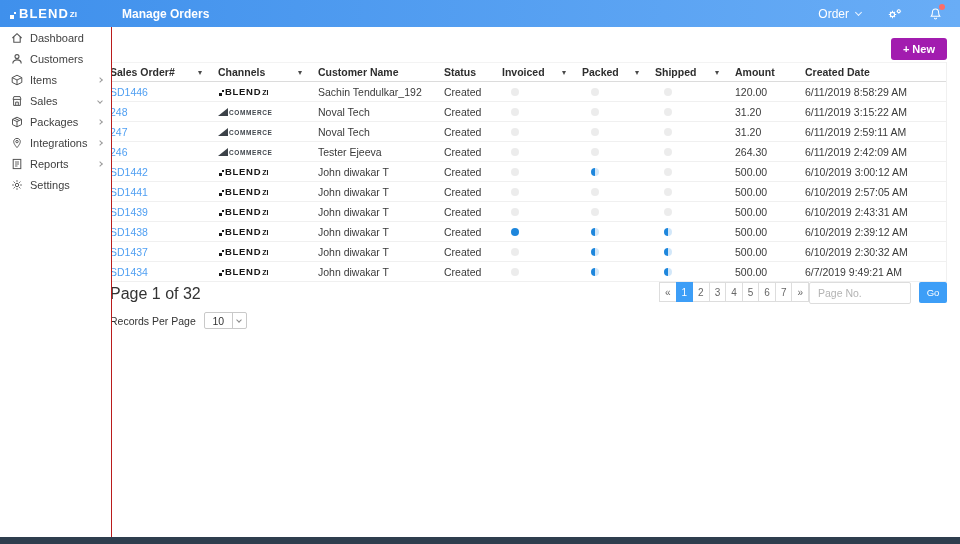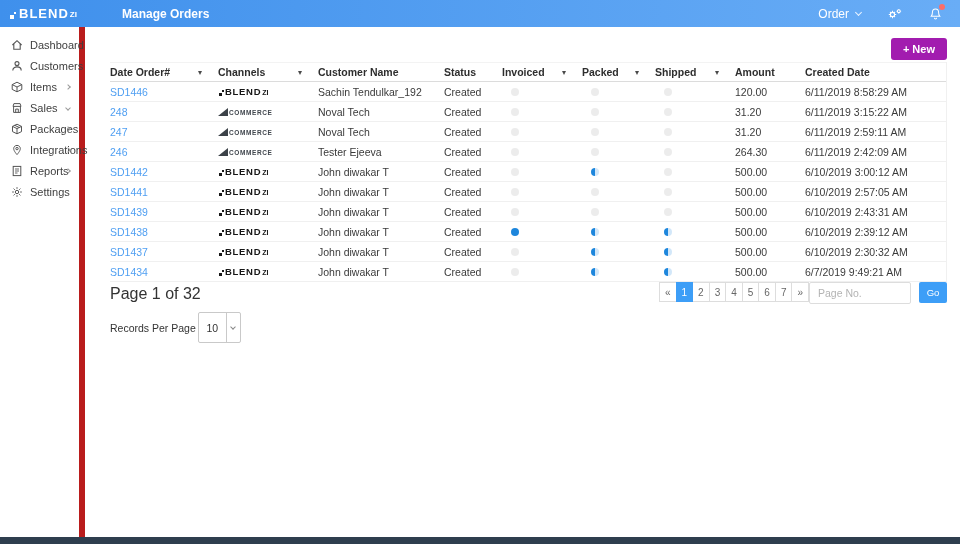--- a/index.html
+++ b/index.html
@@ -18,22 +18,22 @@
   .logo-suffix { font-weight:bold; font-size:8px; line-height:11px; margin-left:1px; }
   .page-title { margin-left:10px; font-size:12px; font-weight:bold; }
   .topbar-right { margin-left:auto; display:flex; align-items:center; gap:26px; padding-right:18px; }
   .user { display:flex; align-items:center; gap:7px; font-size:12px; cursor:pointer; }
   .chev { width:5px; height:5px; border-right:1.4px solid #eaf3ff; border-bottom:1.4px solid #eaf3ff;
     transform:rotate(45deg); margin-top:-3px; }
   .icon-btn { position:relative; display:flex; align-items:center; cursor:pointer; }
   .notif-dot { position:absolute; top:-3px; right:-3px; width:6px; height:6px; border-radius:50%; background:#fc6e68; }
 
   
-  .sidebar { position:absolute; top:27px; left:0; width:85px; bottom:7px; background:#fff;
-    border-right:6px solid #b91c1c; padding-top:7px; z-index:5; }
+  .sidebar { position:absolute; top:27px; left:0; width:112px; bottom:7px; background:#fff;
+    border-right:1px solid #b91c1c; z-index:5; }
   .side-item { display:flex; align-items:center; height:21px; padding:0 9px 0 11px;
     font-size:11px; color:#3e3e3e; position:relative; cursor:pointer; }
   .side-icon { width:12px; height:12px; margin-right:7px; flex:none; }
   .side-chev { position:absolute; right:9px; width:4px; height:4px;
     border-right:1.3px solid #9a9a9a; border-bottom:1.3px solid #9a9a9a; }
   .side-chev.right { transform:rotate(-45deg); }
   .side-chev.down { transform:rotate(45deg); }
   .sub-list { margin:3px 0 5px 30px; border-left:1px solid #e2e2e2; }
   .sub-item { font-size:10.5px; color:#9c9c9c; padding:5px 0 5px 10px; cursor:pointer; }
 
@@ -68,21 +68,21 @@
   .bz-suf { font-weight:bold; font-size:7px; color:#161616; margin-left:1px; margin-top:2px; }
   .bc-mark { width:0; height:0; border-left:10px solid transparent; border-bottom:8px solid #3c4248;
     margin-right:1px; }
   .bc-txt { font-weight:bold; font-size:6.5px; letter-spacing:0.6px; color:#41474e; margin-top:1px; }
 
   
   .pg-row { position:absolute; top:255px; left:10px; right:13px; display:flex; align-items:flex-start; }
   .pg-left { display:flex; flex-direction:column; }
   .pg-summary { font-size:16px; color:#333; padding-top:3px; }
   .records-row { display:flex; align-items:center; margin-top:9px; font-size:10.5px; color:#333; }
-  .rs-box { display:flex; margin-left:2px; border:1px solid #c9c9c9; border-radius:2px; height:31px; cursor:pointer; }
+  .rs-box { display:flex; margin-left:8px; border:1px solid #c9c9c9; border-radius:2px; height:17px; cursor:pointer; }
   .rs-val { width:27px; display:flex; align-items:center; justify-content:center; font-size:10.5px; color:#333; }
   .rs-caret { width:14px; border-left:1px solid #c9c9c9; display:flex; align-items:center;
     justify-content:center; }
   .rs-caret .cv { width:4px; height:4px; border-right:1.2px solid #888; border-bottom:1.2px solid #888;
     transform:rotate(45deg); margin-top:-2px; }
 
   .pager-nav { margin-left:auto; display:flex; }
   .page-btn { min-width:17px; height:20px; padding:0 5px; border:1px solid #ddd; margin-left:-1px;
     display:flex; align-items:center; justify-content:center; font-size:10px; color:#666;
     background:#fff; cursor:pointer; }
@@ -189,21 +189,21 @@
     <span>Settings</span>
   </div>
 </div>
 
 <div class="main">
   <button class="new-btn">+ New</button>
 
   <div class="table-box">
     <div class="grid-row thead">
       <div class="th">
-        <span>Date Order#</span>
+        <span>Sales Order#</span>
         <span class="caret">▾</span>
       </div>
       <div class="th">
         <span>Channels</span>
         <span class="caret">▾</span>
       </div>
       <div class="th">
         <span>Customer Name</span>
       </div>
       <div class="th">

